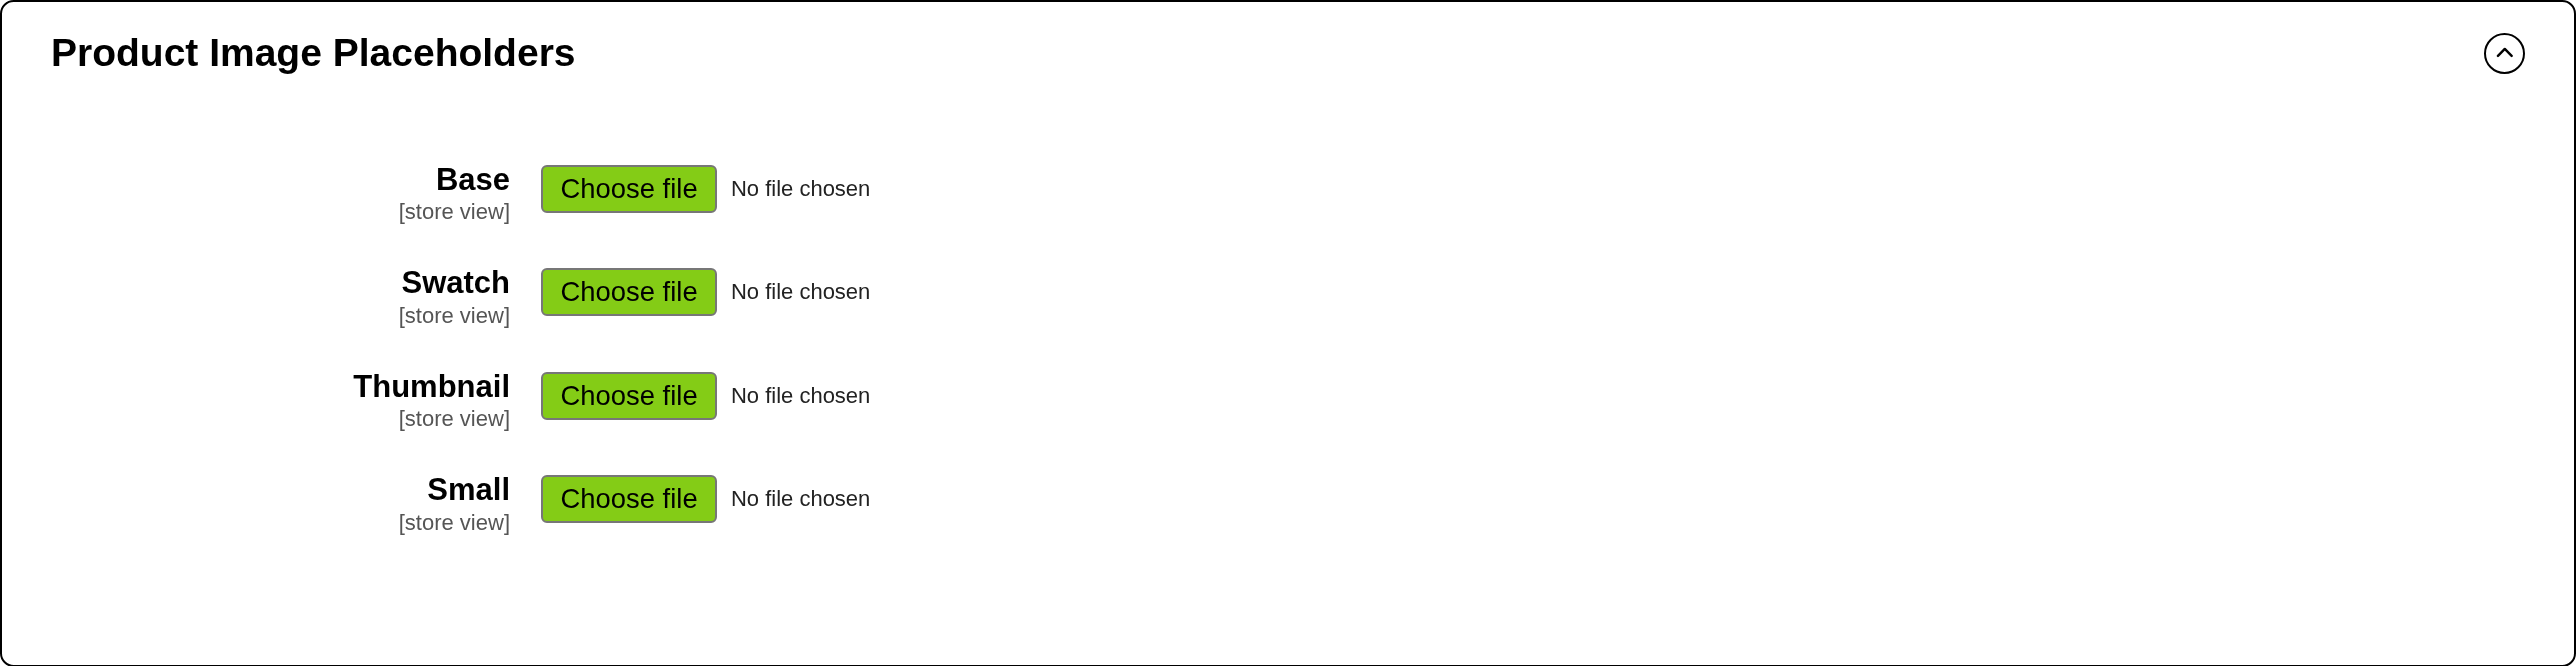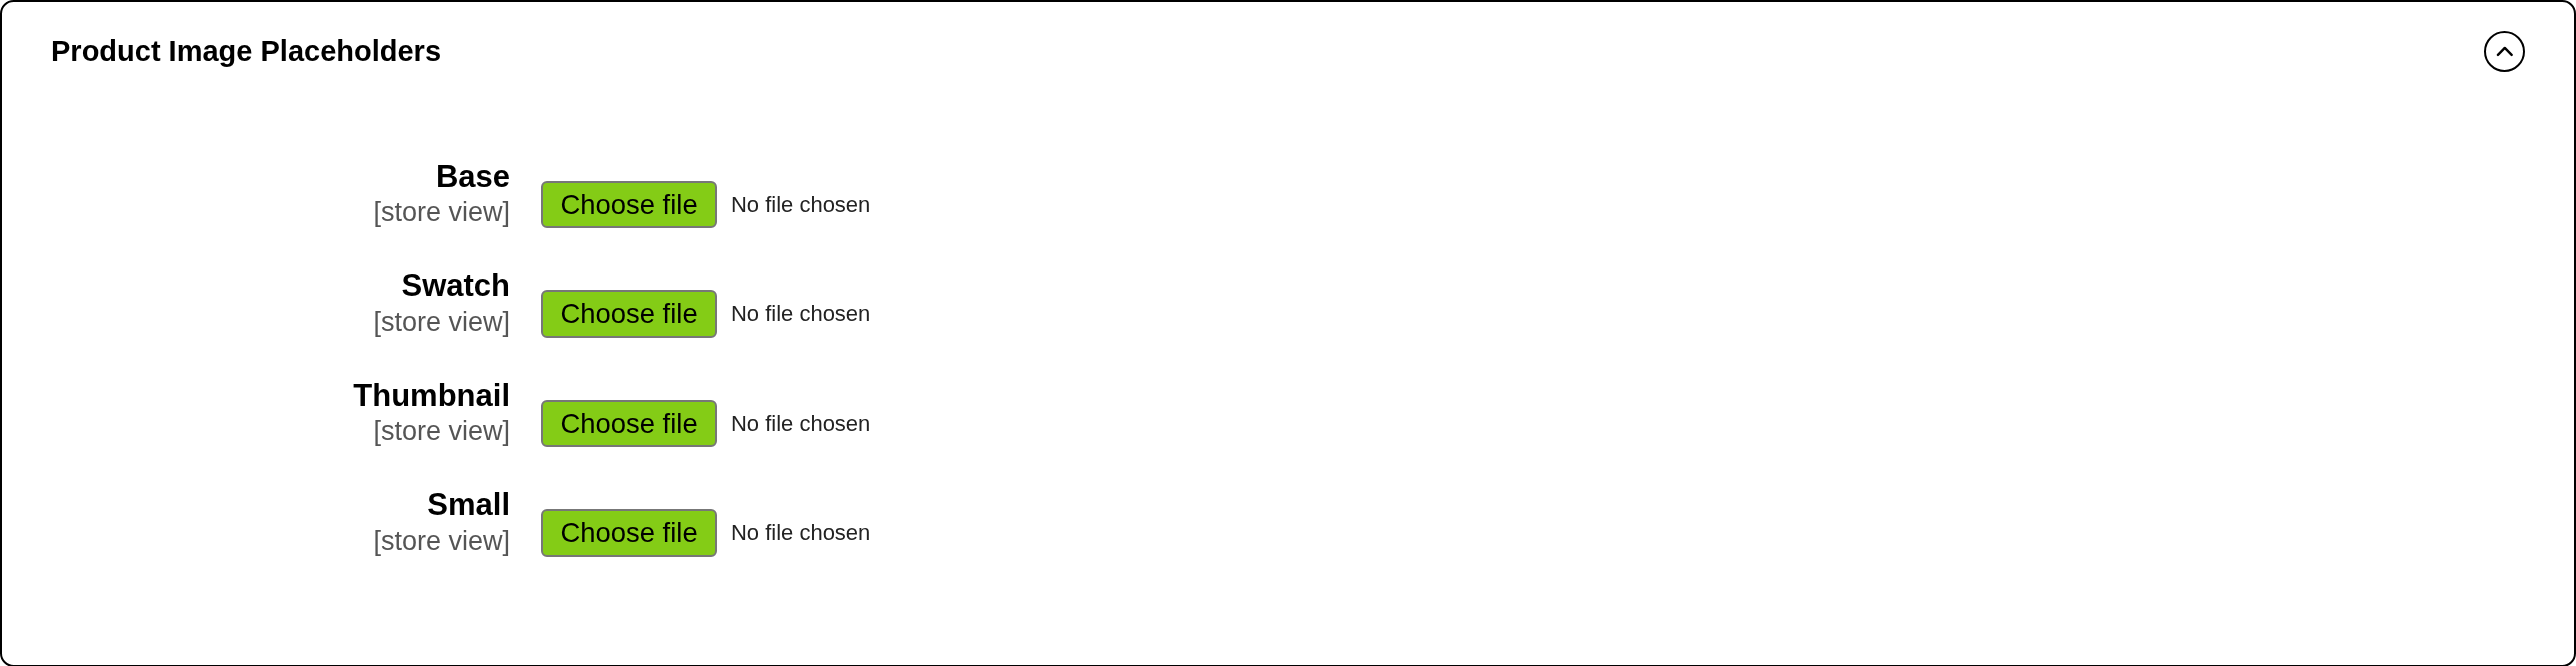--- a/index.html
+++ b/index.html
@@ -20,60 +20,60 @@
       position: relative;
       padding: 29px 49px 39px 49px;
     }
     .panel-header {
       display: flex;
       justify-content: space-between;
       align-items: center;
       margin-bottom: 88px;
     }
     .panel-title {
-      font-size: 29px;
+      font-size: 39px;
       font-weight: 700;
       color: #000;
     }
     .collapse-btn {
       width: 41px;
       height: 41px;
       border: 2.9px solid #000;
       border-radius: 50%;
       background: #fff;
       display: flex;
       align-items: center;
       justify-content: center;
       cursor: pointer;
     }
     .collapse-btn svg {
       width: 17.6px;
       height: 11.8px;
     }
     .field-row {
       display: flex;
-      align-items: flex-end;
+      align-items: flex-start;
       margin-bottom: 41px;
     }
     .field-label-wrap {
       width: 490px;
       text-align: right;
       padding-right: 31px;
       display: flex;
       flex-direction: column;
       align-items: flex-end;
     }
     .field-label {
       font-size: 31px;
       font-weight: 700;
       color: #000;
       line-height: 1.1;
     }
     .field-scope {
-      font-size: 27px;
+      font-size: 22px;
       color: #555;
       line-height: 1.2;
       margin-top: 2px;
     }
     .field-control {
       display: flex;
       align-items: center;
       gap: 13.7px;
       padding-top: 2px;
     }

